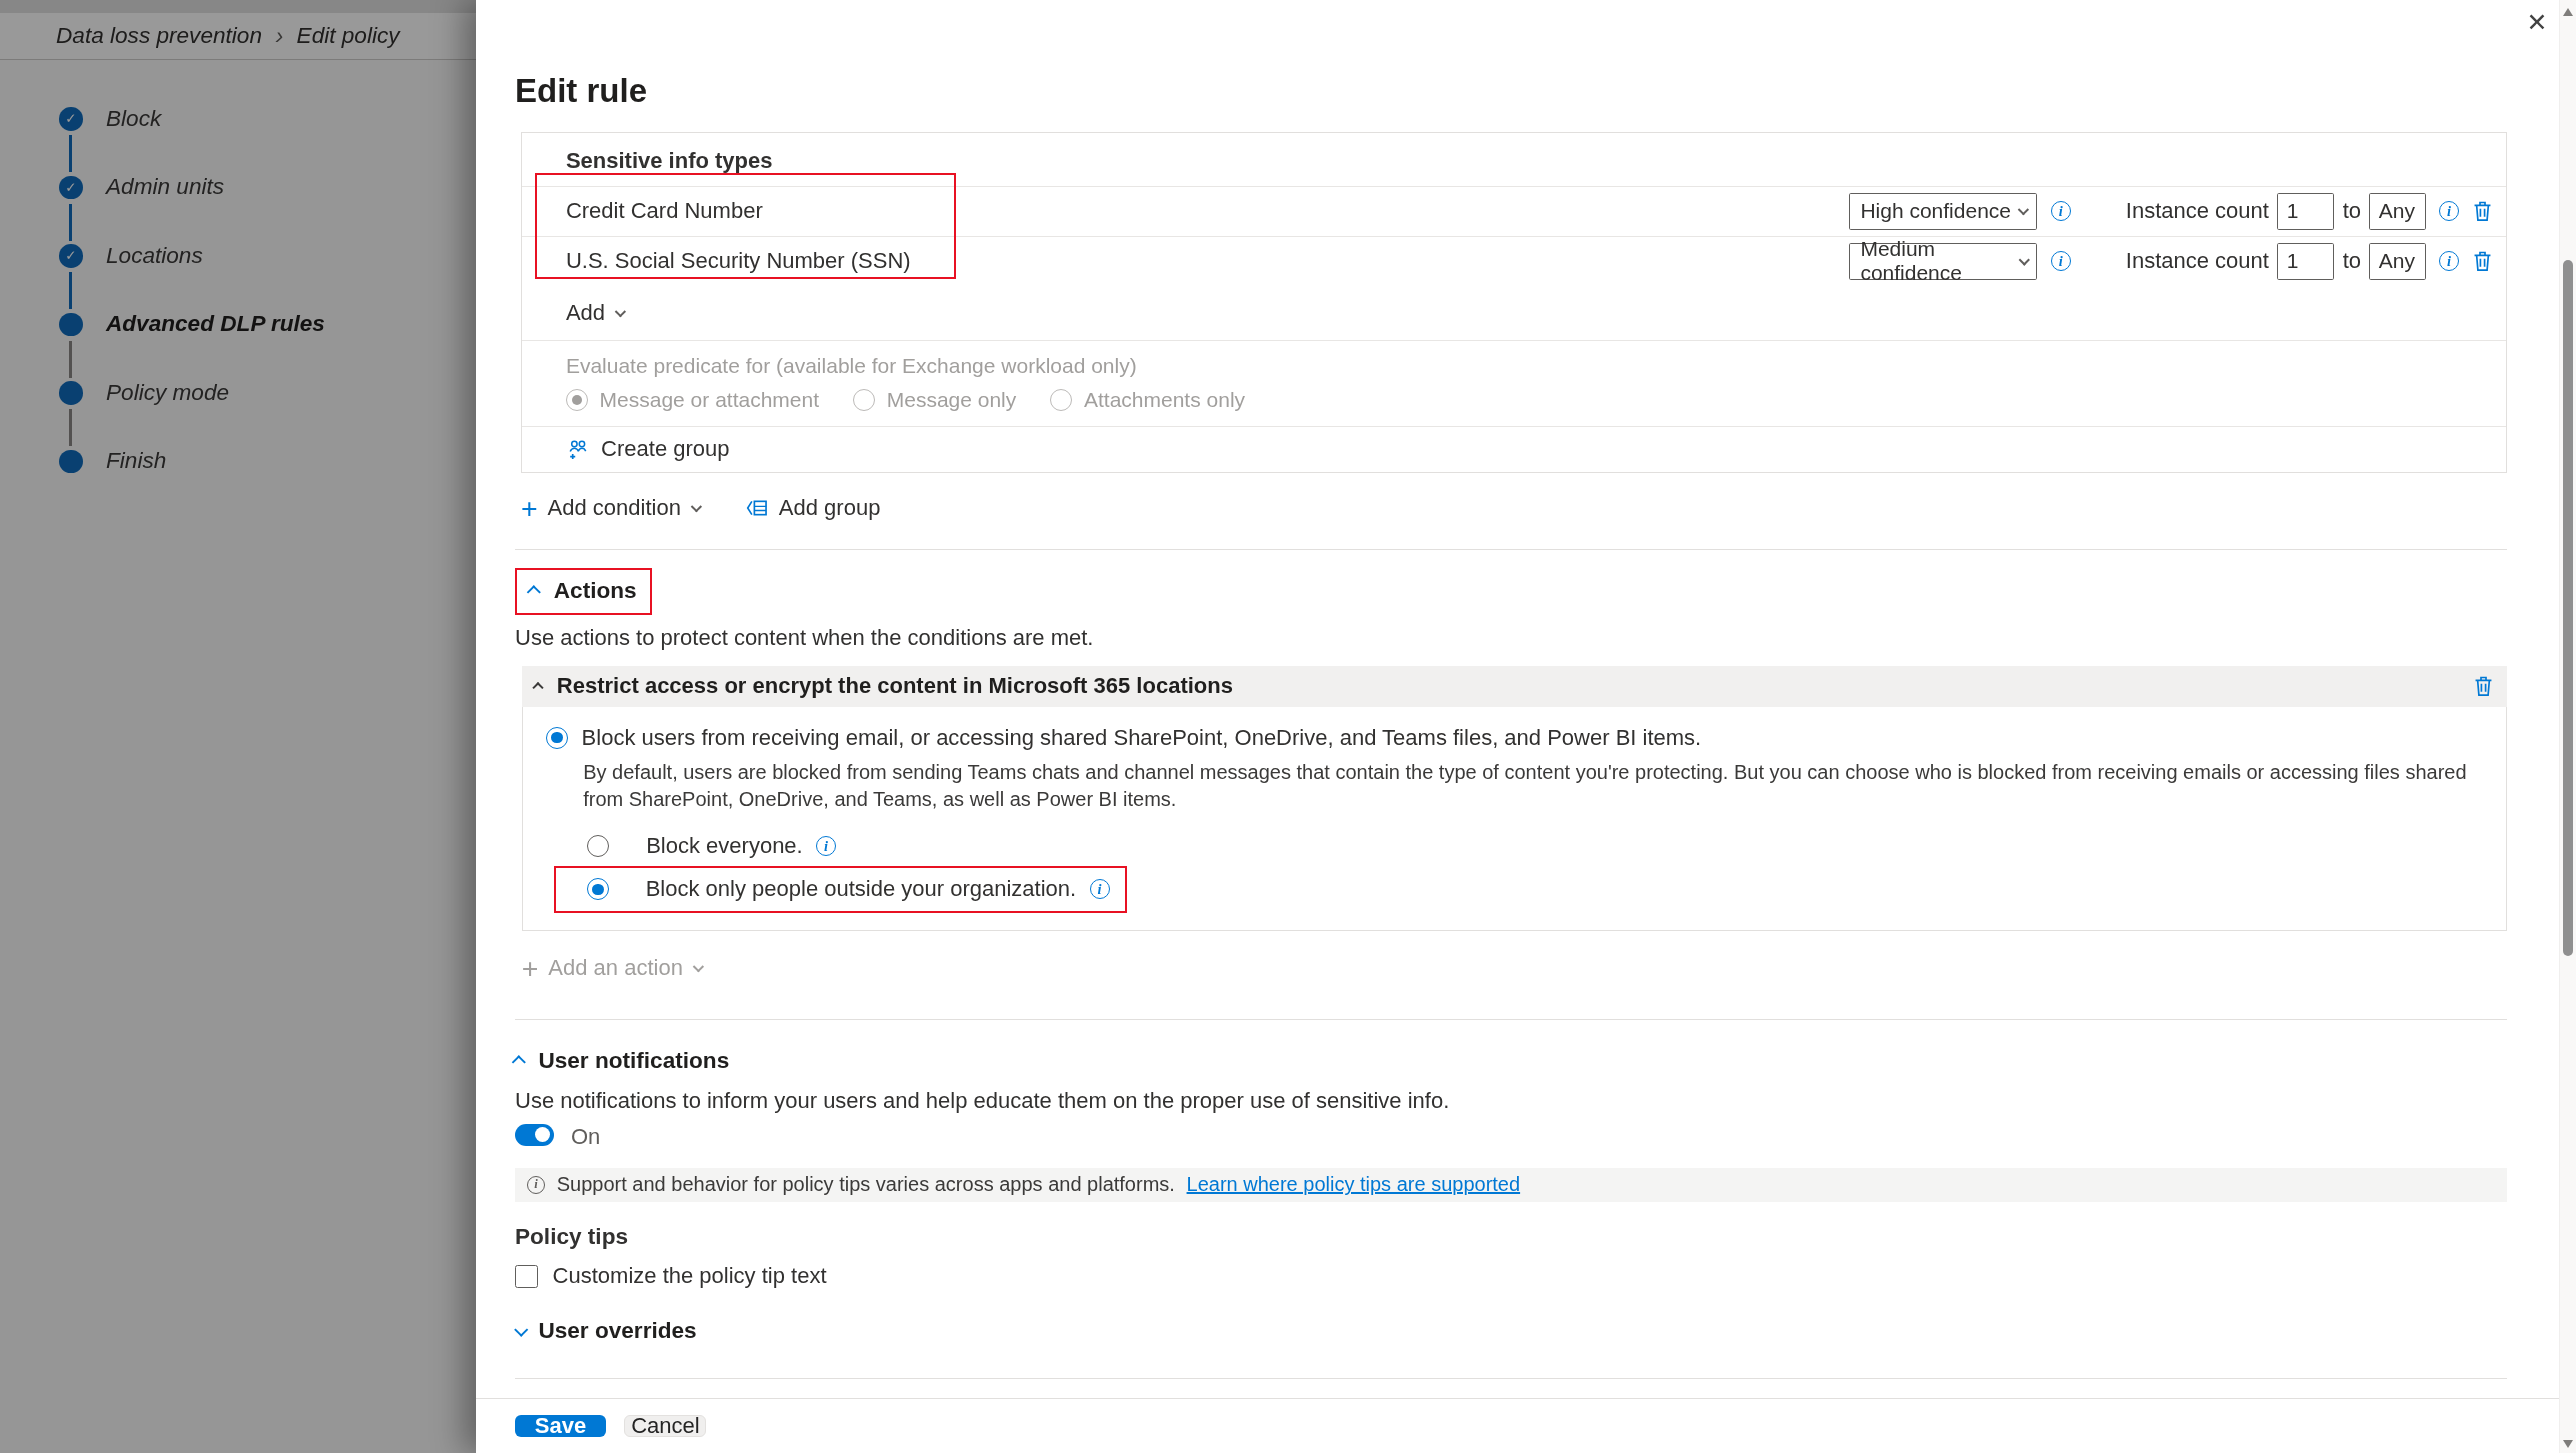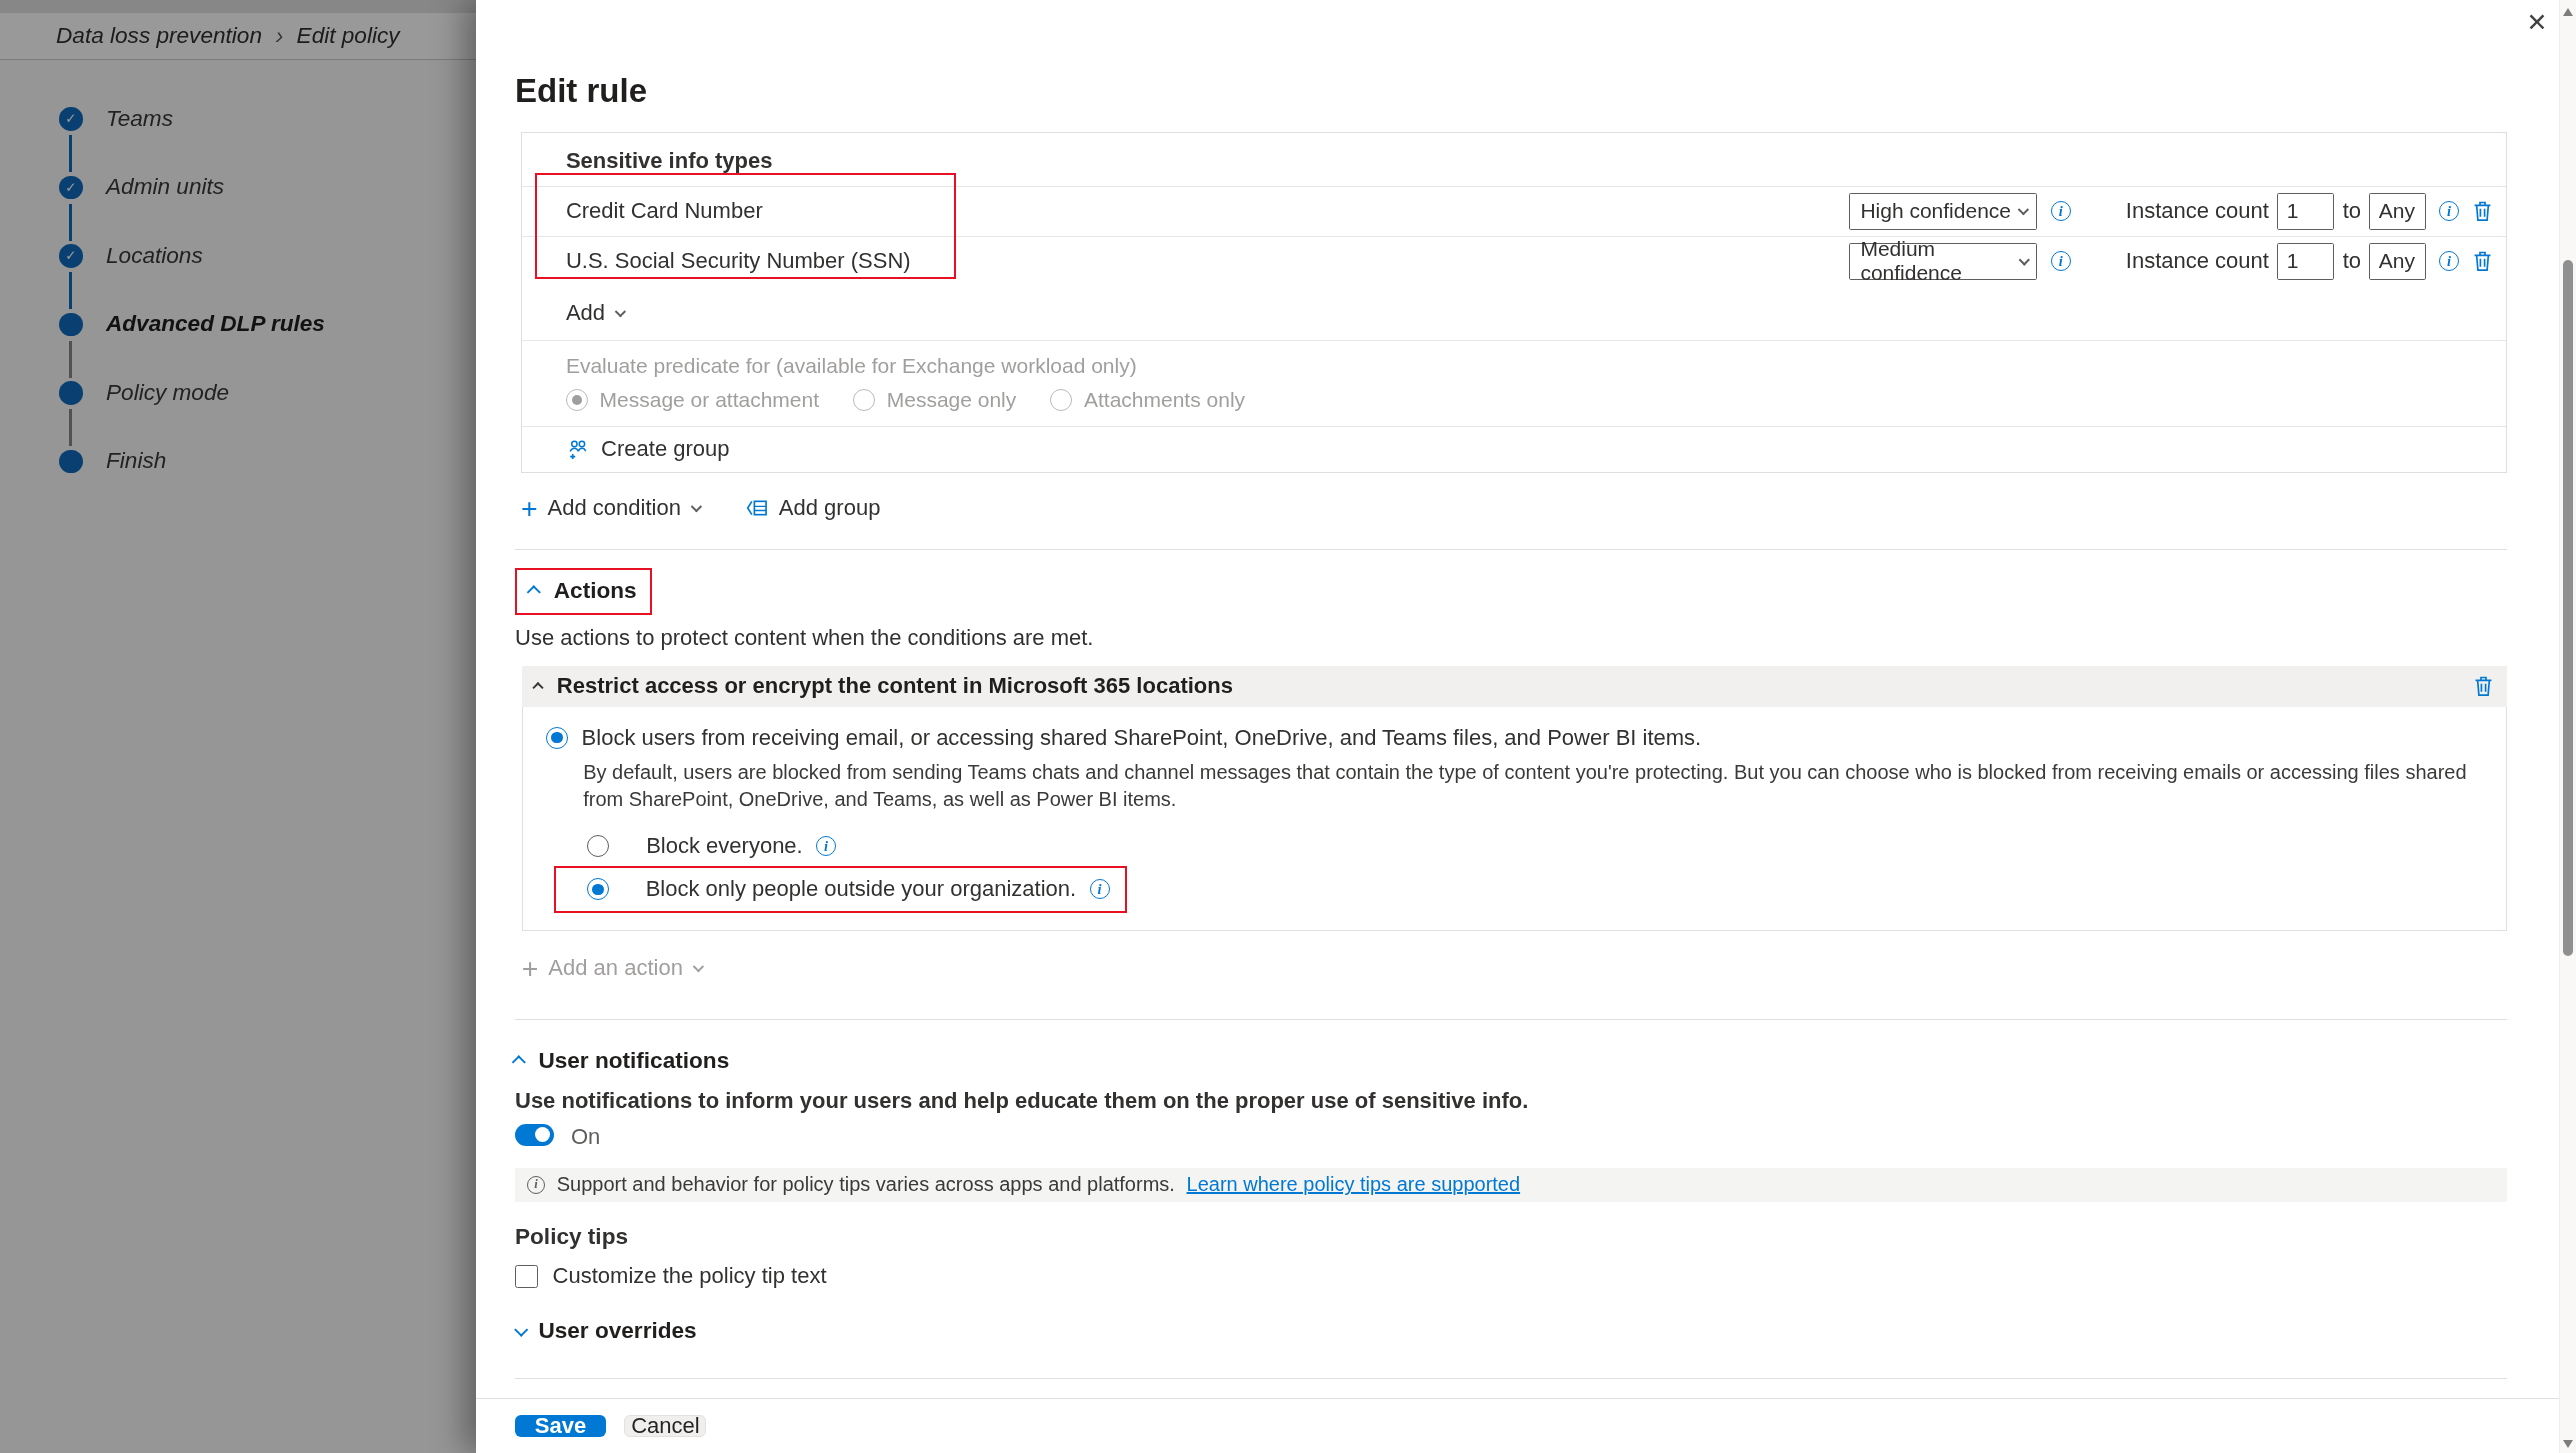--- a/index.html
+++ b/index.html
@@ -83,21 +83,21 @@
   .opt1-desc{margin:8.4px 0 0 37px;font-size:20px;line-height:1.35;color:#3b3a39;max-width:1903px;}
   .sub-opts{margin-top:13.4px;}
   .sub-row{display:flex;align-items:center;gap:37px;font-size:22px;padding:6.7px 0 6.7px 41px;}
   .annot-block{display:inline-flex;margin-left:7.5px;padding:1.7px 15px 1.7px 0;}
   .annot-block .sub-row{padding-left:31px;}
   .add-action{margin:20px 0 0 6.7px;display:flex;align-items:center;gap:10px;font-size:22px;color:#a19f9d;height:34px;}
   .div-1{margin-top:34px;}
 
   
   .sect{margin-top:28.5px;}
-  .un-desc{font-size:22px;margin:13.4px 0 10px 0;font-weight:bold;}
+  .un-desc{font-size:22px;margin:13.4px 0 10px 0;}
   .toggle-row{display:flex;gap:17px;font-size:22px;color:#605e5c;}
   .toggle{width:39px;height:22px;border-radius:11px;background:#0078d4;position:relative;flex:0 0 39px;}
   .toggle::after{content:"";position:absolute;top:3.4px;right:4.2px;width:15px;height:15px;border-radius:50%;background:#fff;}
   .info-bar{margin-top:18.4px;background:#f4f4f3;height:34px;display:flex;align-items:center;gap:11.7px;padding:0 11.7px;font-size:20px;color:#3b3a39;}
   .info-bar .ii{width:18.4px;height:18.4px;flex-basis:18.4px;font-size:12.6px;}
   .info-bar a{color:#0078d4;text-decoration:underline;}
   .pt-hd{font-size:22.6px;font-weight:bold;margin-top:22px;}
   .check-row{margin-top:13.4px;display:flex;align-items:center;gap:15px;font-size:22px;}
   .checkbox{width:22.6px;height:22.6px;border:1.7px solid #605e5c;border-radius:2.5px;background:#fff;flex:0 0 22.6px;}
   .div-2{margin-top:34px;}
@@ -125,21 +125,21 @@
   <div class="crumbbar">
     <span>Data loss prevention</span>
     <span class="sep">›</span>
     <span>Edit policy</span>
   </div>
   <div class="wizard">
     <div class="step">
       <span class="dot">
           <span>✓</span>
         </span>
-      <span class="lbl">Teams</span>
+      <span class="lbl">Block</span>
       <span class="conn"></span>
     </div>
     <div class="step">
       <span class="dot">
           <span>✓</span>
         </span>
       <span class="lbl">Admin units</span>
       <span class="conn"></span>
     </div>
     <div class="step">

